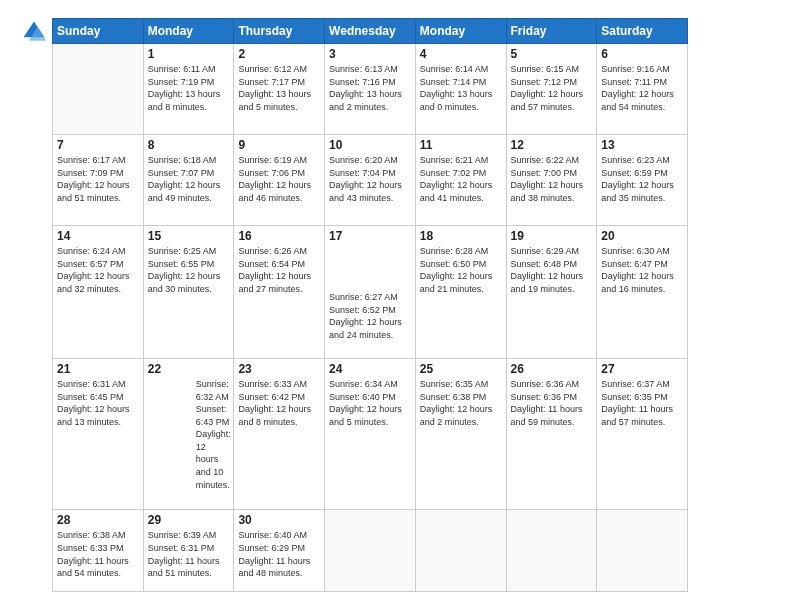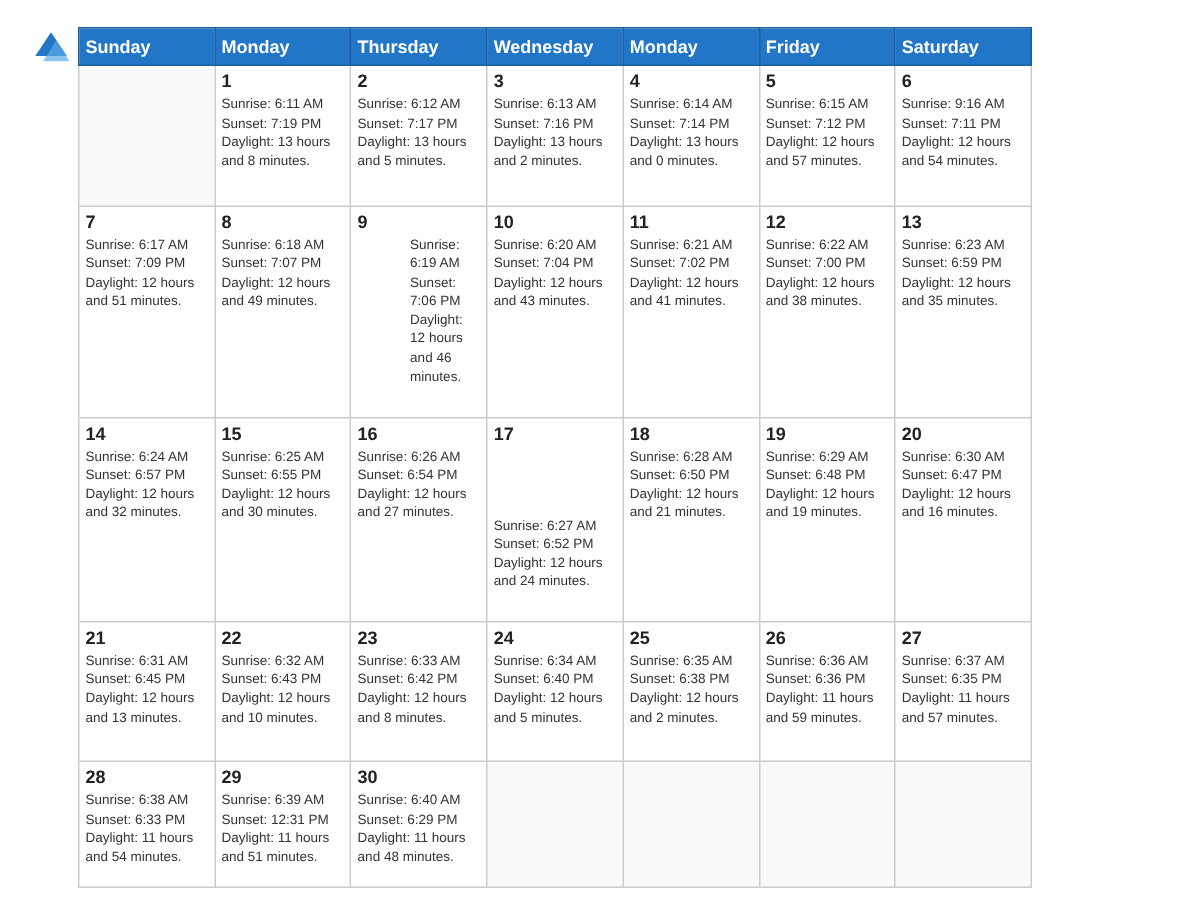--- a/index.html
+++ b/index.html
@@ -192,21 +192,21 @@
           </td>
           <td>
             <span class="day-num">8</span>
             <div class="day-info" style="white-space: pre-line;">Sunrise: 6:18 AM
 Sunset: 7:07 PM
 Daylight: 12 hours
 and 49 minutes.</div>
           </td>
           <td>
             <span class="day-num">9</span>
-            <div class="day-info" style="white-space: pre-line; margin-left: 35px;">Sunrise: 6:19 AM
+            <div class="day-info" style="white-space: pre-line;">Sunrise: 6:19 AM
 Sunset: 7:06 PM
 Daylight: 12 hours
 and 46 minutes.</div>
           </td>
           <td>
             <span class="day-num">10</span>
             <div class="day-info" style="white-space: pre-line;">Sunrise: 6:20 AM
 Sunset: 7:04 PM
 Daylight: 12 hours
 and 43 minutes.</div>
@@ -287,21 +287,21 @@
         <tr>
           <td>
             <span class="day-num">21</span>
             <div class="day-info" style="white-space: pre-line;">Sunrise: 6:31 AM
 Sunset: 6:45 PM
 Daylight: 12 hours
 and 13 minutes.</div>
           </td>
           <td>
             <span class="day-num">22</span>
-            <div class="day-info" style="white-space: pre-line;">Sunrise: 6:32 AM
+            <div class="day-info" style="white-space: pre-line; margin-left: 48px;">Sunrise: 6:32 AM
 Sunset: 6:43 PM
 Daylight: 12 hours
 and 10 minutes.</div>
           </td>
           <td>
             <span class="day-num">23</span>
             <div class="day-info" style="white-space: pre-line;">Sunrise: 6:33 AM
 Sunset: 6:42 PM
 Daylight: 12 hours
 and 8 minutes.</div>
@@ -339,21 +339,21 @@
           <td>
             <span class="day-num">28</span>
             <div class="day-info" style="white-space: pre-line;">Sunrise: 6:38 AM
 Sunset: 6:33 PM
 Daylight: 11 hours
 and 54 minutes.</div>
           </td>
           <td>
             <span class="day-num">29</span>
             <div class="day-info" style="white-space: pre-line;">Sunrise: 6:39 AM
-Sunset: 12:31 PM
+Sunset: 6:31 PM
 Daylight: 11 hours
 and 51 minutes.</div>
           </td>
           <td>
             <span class="day-num">30</span>
             <div class="day-info" style="white-space: pre-line;">Sunrise: 6:40 AM
 Sunset: 6:29 PM
 Daylight: 11 hours
 and 48 minutes.</div>
           </td>

